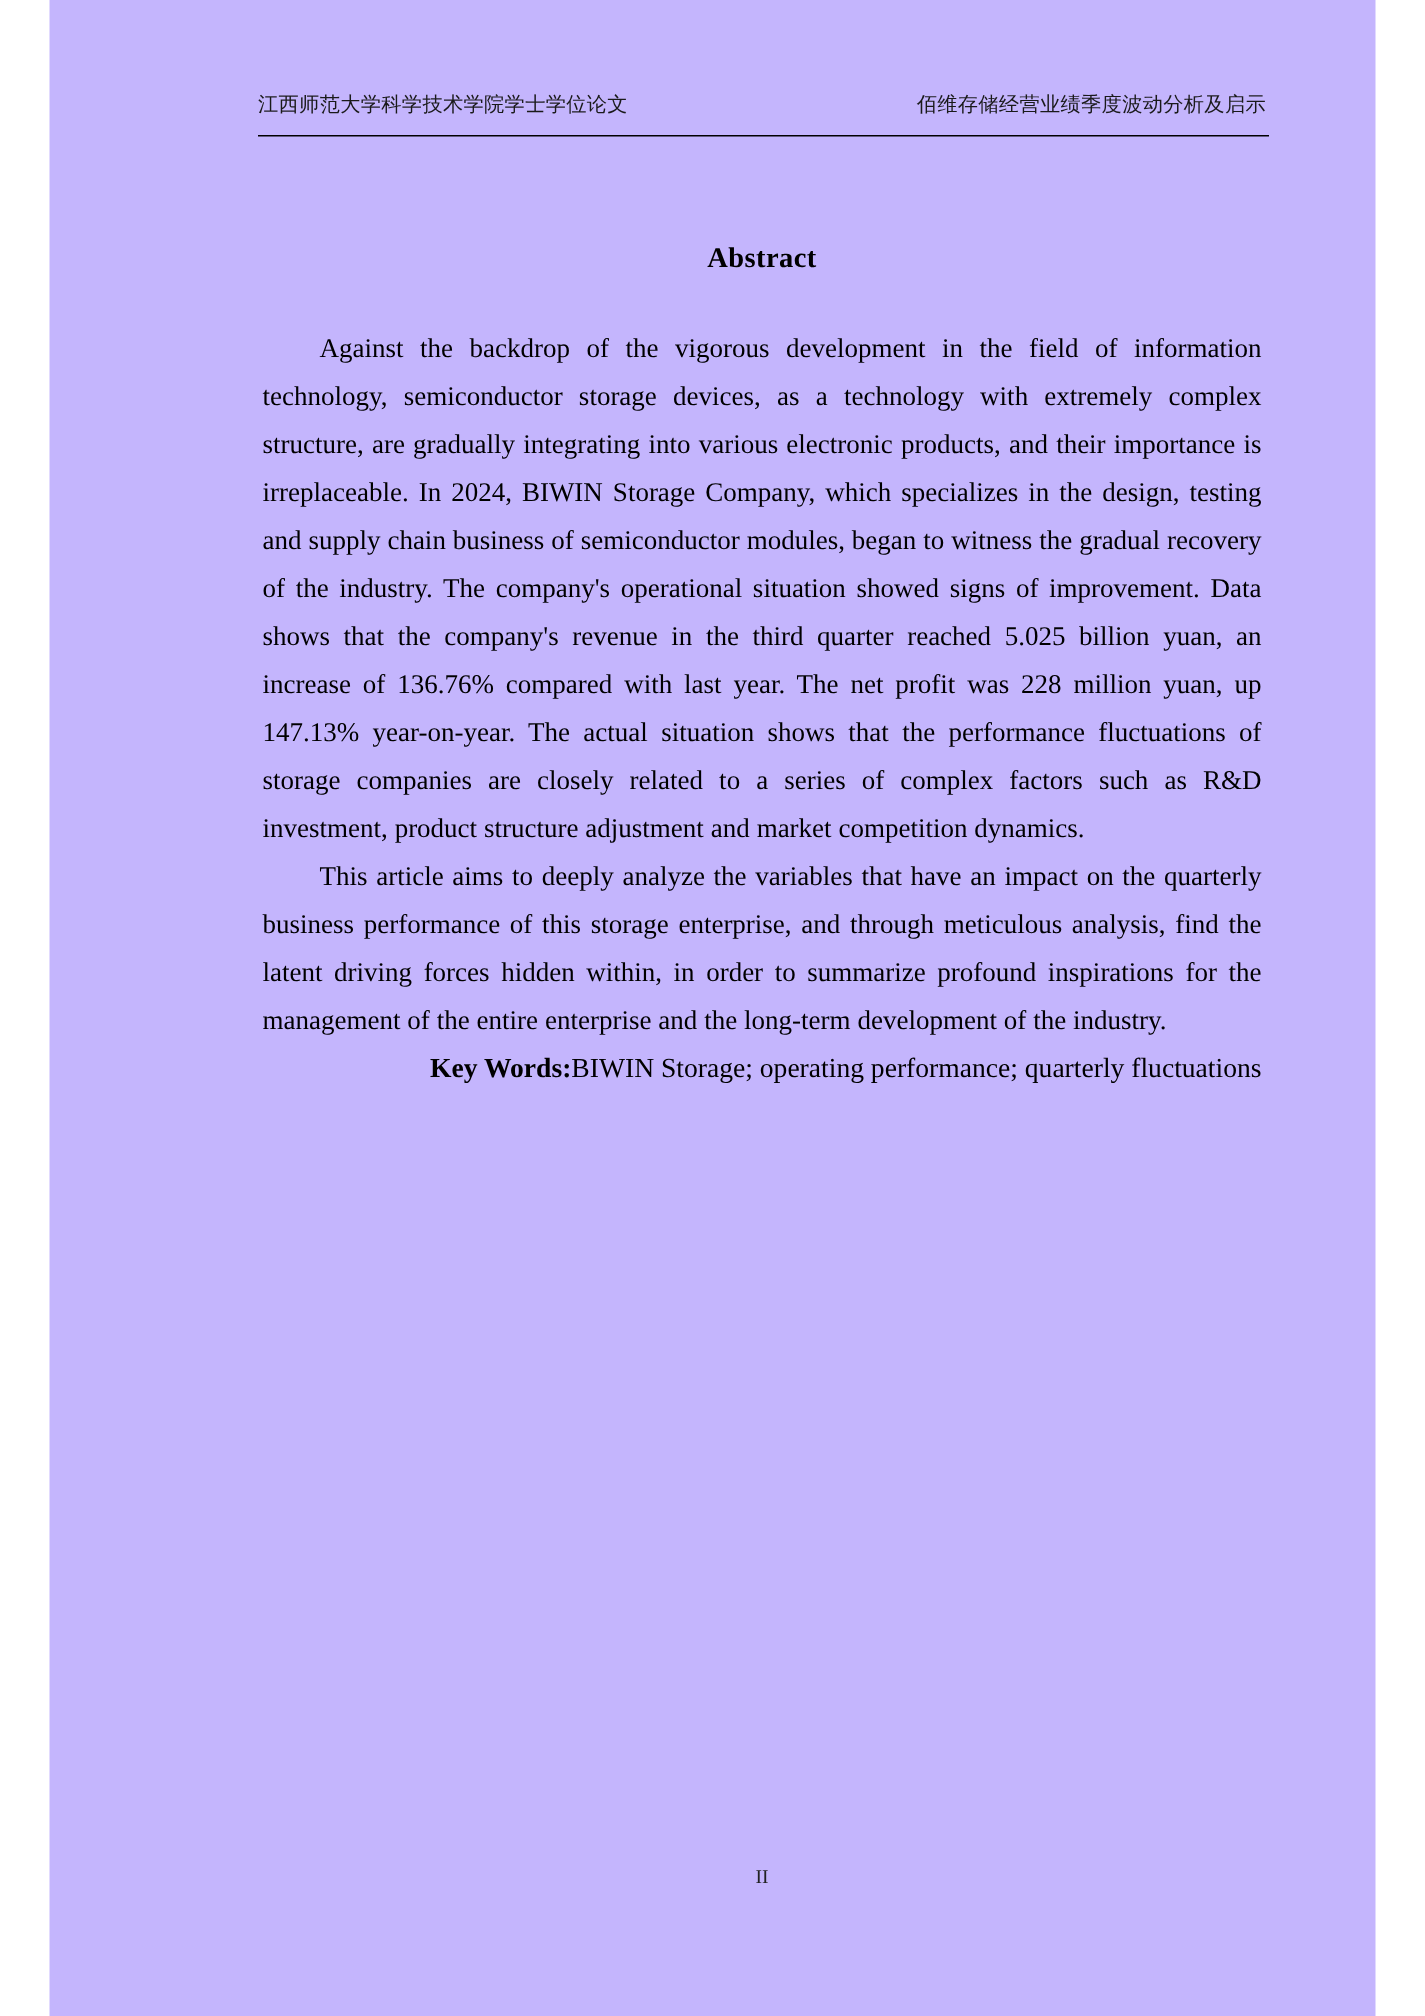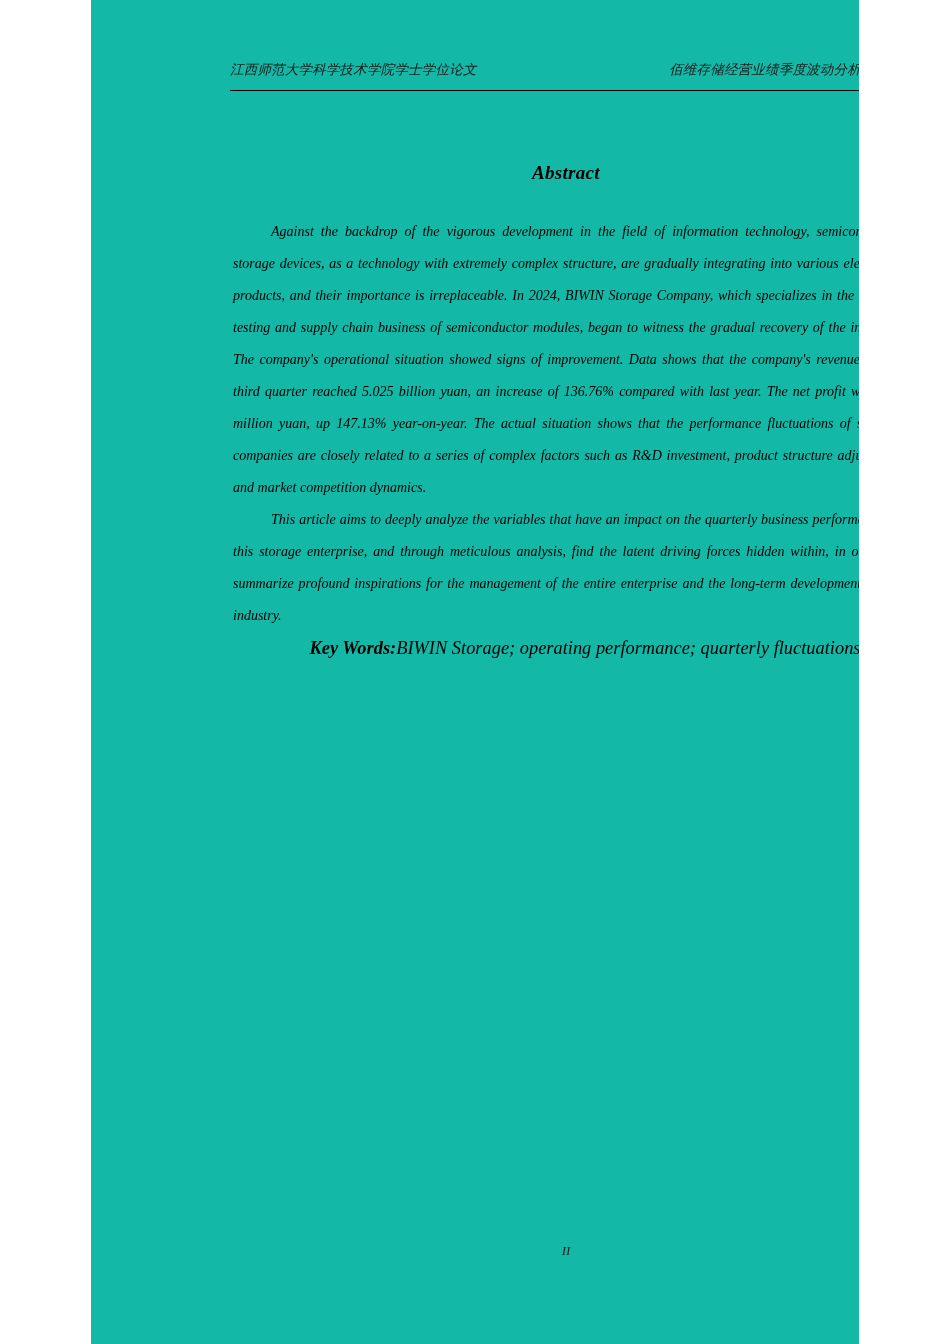--- a/index.html
+++ b/index.html
@@ -8,27 +8,26 @@
     padding: 0;
     background: #ffffff;
   }
   body {
     font-family: "Liberation Serif", "DejaVu Serif", serif;
     color: #000000;
     -webkit-font-smoothing: antialiased;
   }
   .page {
     position: relative;
-    width: 768px;
+    width: 884px;
     height: 1344px;
     margin: 0 auto;
-    background: #14b8a6;
+    background: #c4b5fd;
     overflow: hidden;
     box-sizing: border-box;
-    font-style: italic;
   }
 
   
   .header {
     position: absolute;
     left: 139px;
     top: 60px;
     width: 674px;
     height: 30px;
     border-bottom: 1.5px solid #000000;
@@ -64,34 +63,34 @@
 
   
   .body-block {
     position: absolute;
     left: 142px;
     top: 216px;
     width: 666px;
   }
   p.para {
     margin: 0;
-    font-size: 14px;
+    font-size: 18px;
     line-height: 32px;
     text-align: justify;
     text-justify: inter-word;
     text-indent: 38px;
     word-spacing: 0.1px;
     hyphens: none;
   }
   .keywords {
     margin: 0;
     font-size: 18.4px;
     line-height: 32px;
     text-indent: 38px;
-    text-align: center;
+    text-align: right;
   }
   .keywords .kw-label {
     font-weight: bold;
   }
 
   
   .page-number {
     position: absolute;
     left: 0;
     top: 1243px;

